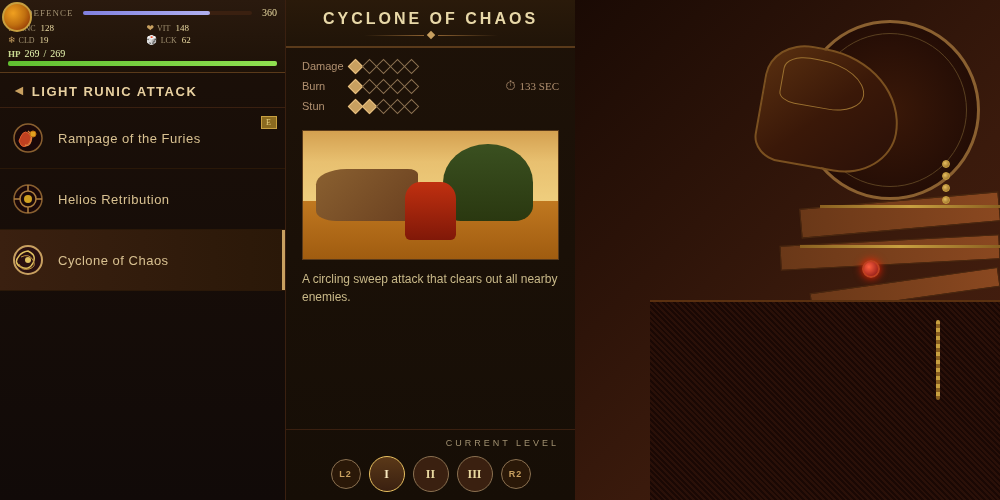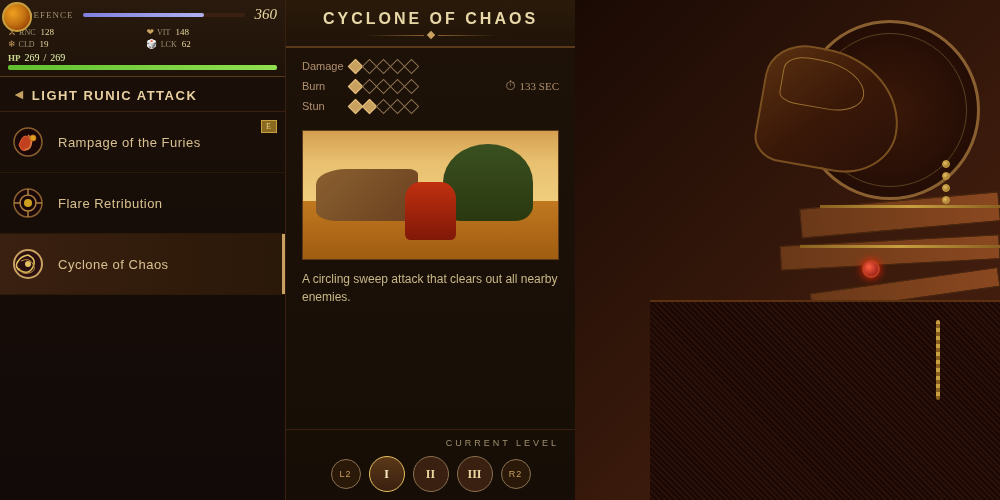--- a/index.html
+++ b/index.html
@@ -52,23 +52,22 @@
       color: #c8a060;
       font-size: 11px;
     }
     .defence-label {
       color: #a09070;
       font-size: 9px;
       letter-spacing: 1px;
     }
     .defence-value {
       color: #e8d8a0;
-      font-size: 15px;
+      font-size: 10px;
       margin-left: auto;
-      font-style: italic;
     }
     .hp-section {
       margin-top: 3px;
     }
     .hp-label {
       color: #c8d890;
       font-size: 9px;
       font-weight: bold;
     }
     .hp-value {
@@ -354,21 +353,21 @@
     .level-trigger {
       width: 30px;
       height: 30px;
       border: 1.5px solid #8a7050;
       border-radius: 50%;
       display: flex;
       align-items: center;
       justify-content: center;
       color: #c8a060;
       font-size: 11px;
-      font-weight: normal;
+      font-weight: bold;
       background: #2a1808;
       cursor: pointer;
       text-align: right;
     }
     .level-trigger.label {
       font-family: 'Arial', sans-serif;
       font-size: 9px;
       letter-spacing: 1px;
     }
     .level-button {
@@ -625,21 +624,21 @@
         <svg viewBox="0 0 34 34" fill="none">
           <circle cx="17" cy="17" r="14" stroke="#8a6030" stroke-width="1.5" fill="#1a0808"></circle>
           <circle cx="17" cy="17" r="8" stroke="#b08040" stroke-width="1.5" fill="none"></circle>
           <circle cx="17" cy="17" r="4" fill="#d0a020"></circle>
           <line x1="17" y1="3" x2="17" y2="9" stroke="#b08040" stroke-width="1.5"></line>
           <line x1="17" y1="25" x2="17" y2="31" stroke="#b08040" stroke-width="1.5"></line>
           <line x1="3" y1="17" x2="9" y2="17" stroke="#b08040" stroke-width="1.5"></line>
           <line x1="25" y1="17" x2="31" y2="17" stroke="#b08040" stroke-width="1.5"></line>
         </svg>
       </div>
-      <span class="attack-name">Flare Retribution</span>
+      <span class="attack-name">Helios Retribution</span>
     </div>
 
 
     <div class="attack-item selected">
       <div class="attack-icon">
         <svg viewBox="0 0 34 34" fill="none">
           <circle cx="17" cy="17" r="14" stroke="#c8a060" stroke-width="2" fill="#2a1010"></circle>
           <path d="M17 8 Q26 12 22 20 Q18 28 10 24 Q2 20 8 13 Q11 9 17 8 Z" fill="none" stroke="#e0c060" stroke-width="1.5"></path>
           <path d="M10 14 Q18 10 22 17 Q26 24 18 26 Q10 28 8 21" fill="none" stroke="#c09040" stroke-width="1"></path>
           <circle cx="17" cy="17" r="3" fill="#e0c060"></circle>

